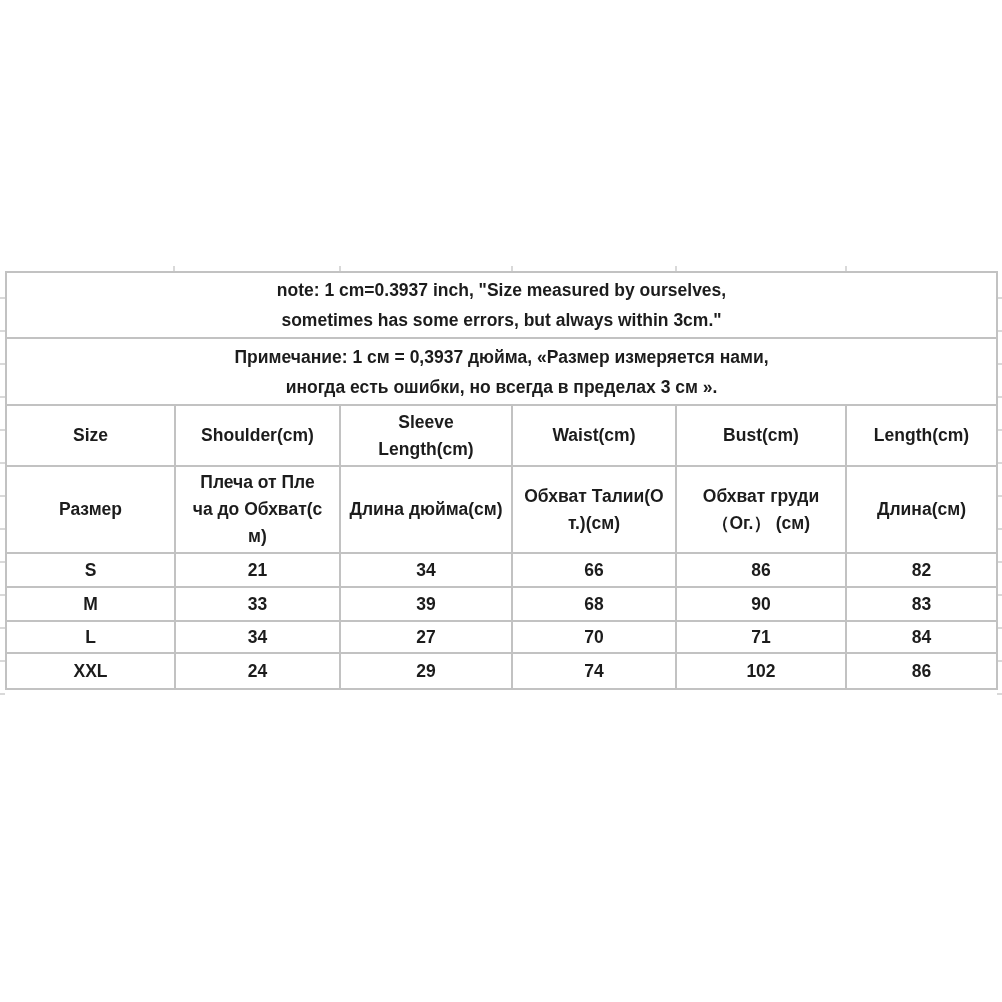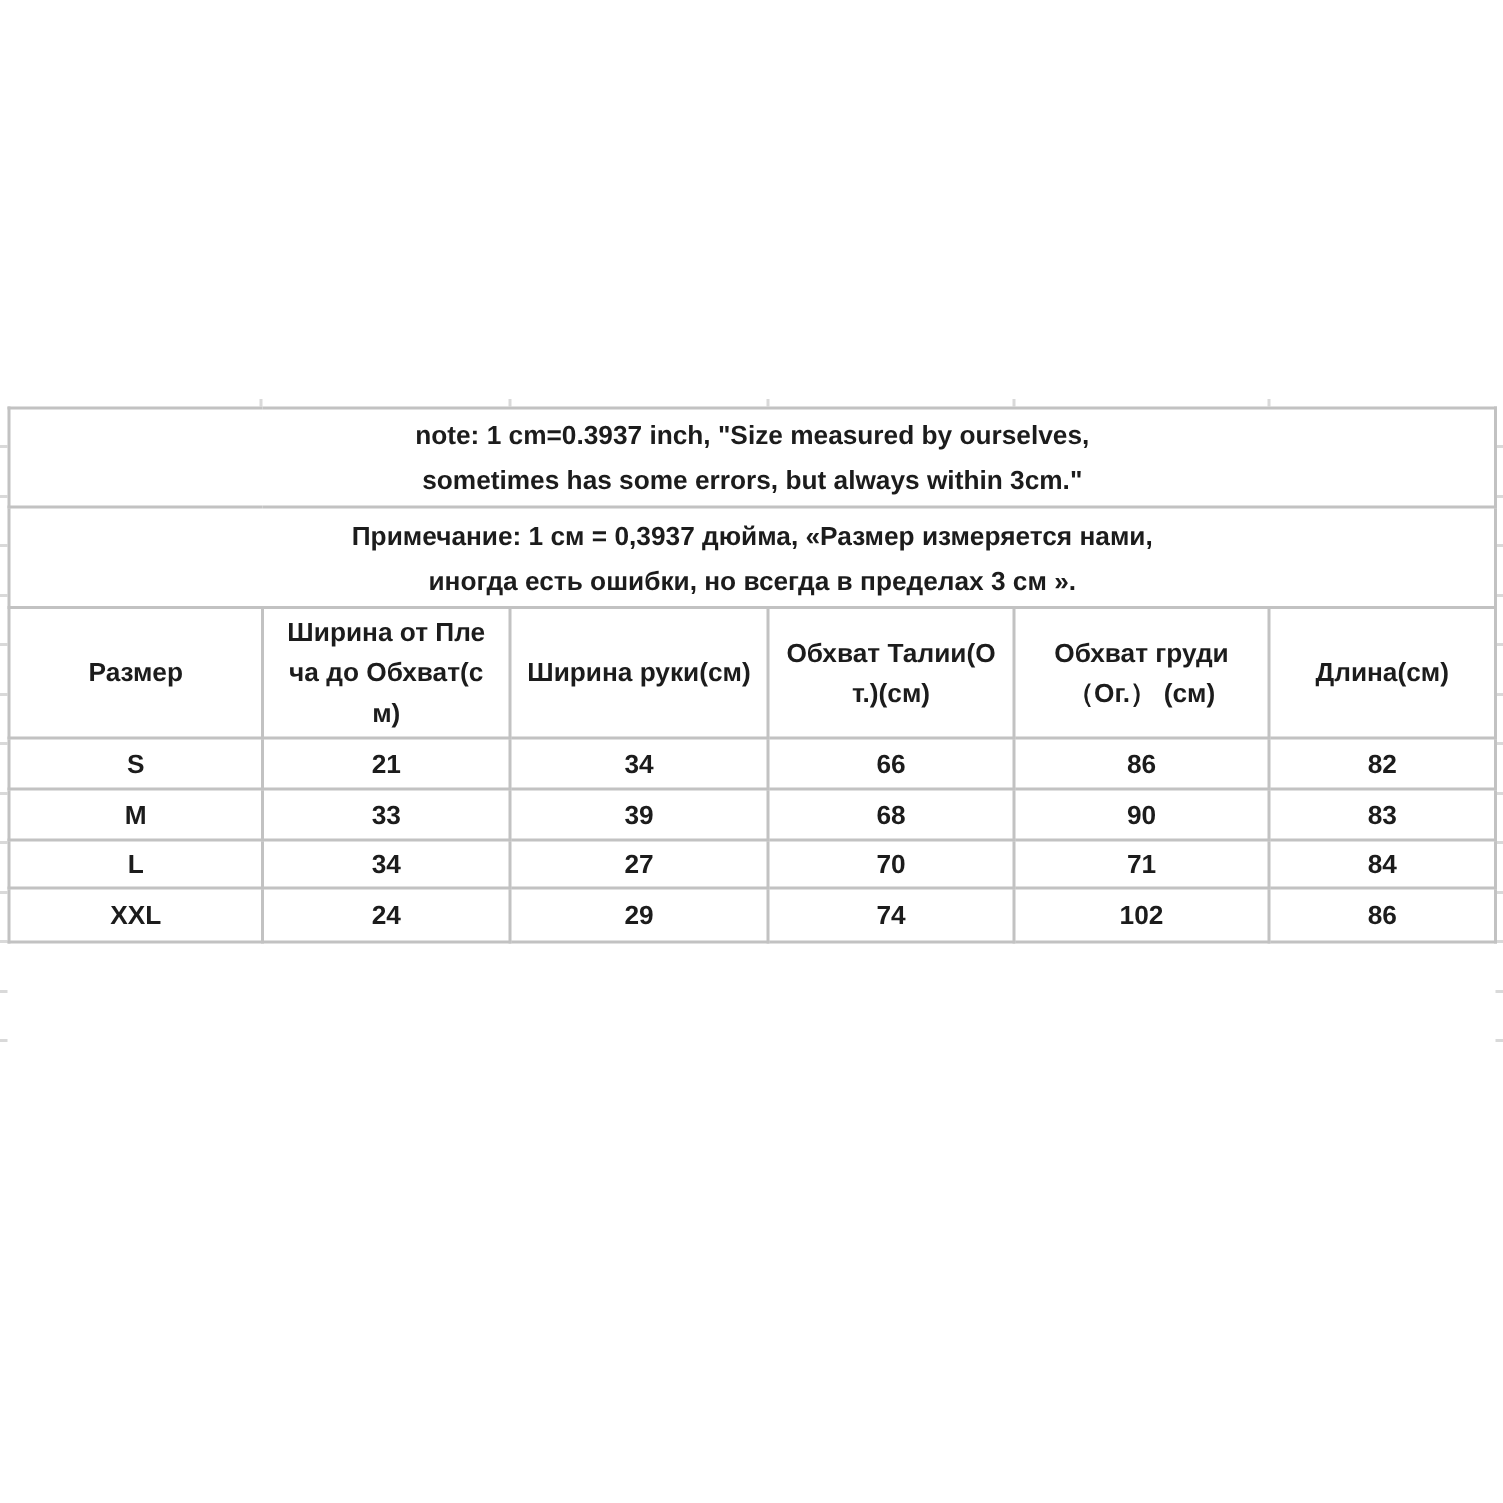--- a/index.html
+++ b/index.html
@@ -106,32 +106,53 @@
       </td>
     </tr>
 
     <tr class="note-row-ru">
       <td colspan="6">
         <div class="note-line">Примечание: 1 см = 0,3937 дюйма, «Размер измеряется нами,</div>
         <div class="note-line">иногда есть ошибки, но всегда в пределах 3 см ».</div>
       </td>
     </tr>
 
+    <tr class="header-row-en">
+      <td>
+        <div class="header-line">Size</div>
+      </td>
+      <td>
+        <div class="header-line">Shoulder(cm)</div>
+      </td>
+      <td>
+        <div class="header-line">Sleeve</div>
+        <div class="header-line">Length(cm)</div>
+      </td>
+      <td>
+        <div class="header-line">Waist(cm)</div>
+      </td>
+      <td>
+        <div class="header-line">Bust(cm)</div>
+      </td>
+      <td>
+        <div class="header-line">Length(cm)</div>
+      </td>
+    </tr>
 
     <tr class="header-row-ru">
       <td>
         <div class="header-line">Размер</div>
       </td>
       <td>
-        <div class="header-line">Ширина от Пле</div>
+        <div class="header-line">Плеча от Пле</div>
         <div class="header-line">ча до Обхват(с</div>
         <div class="header-line">м)</div>
       </td>
       <td>
-        <div class="header-line">Ширина руки(см)</div>
+        <div class="header-line">Длина дюйма(см)</div>
       </td>
       <td>
         <div class="header-line">Обхват Талии(О</div>
         <div class="header-line">т.)(см)</div>
       </td>
       <td>
         <div class="header-line">Обхват груди</div>
         <div class="header-line">（Ог.） (см)</div>
       </td>
       <td>

